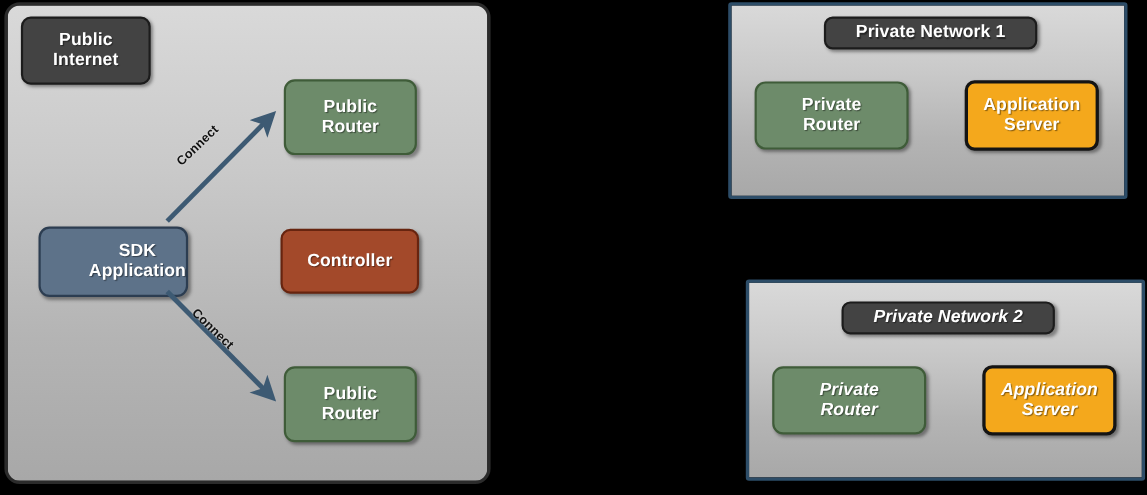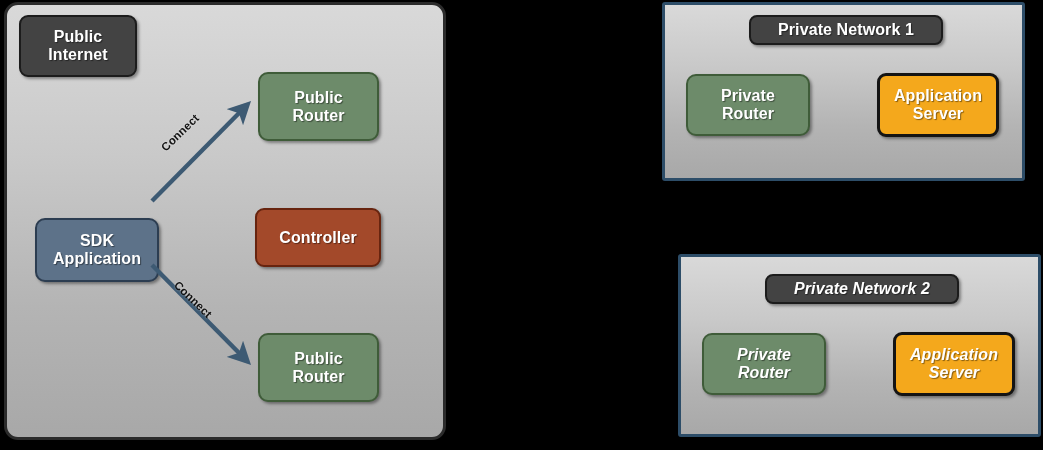--- a/index.html
+++ b/index.html
@@ -95,26 +95,26 @@
     background: #f4a81c;
     border: 3px solid #141414;
     border-radius: 9px;
     font-size: 16px;
   }
 
   
   #public-internet-label { left: 12px;  top: 10px;  width: 118px; height: 62px; }
   #public-router-top     { left: 251px; top: 67px;  width: 121px; height: 69px; }
   #controller-node       { left: 248px; top: 203px; width: 126px; height: 59px; }
-  #sdk-application       { left: 28px;  top: 213px; width: 124px; height: 64px; }
+  #sdk-application       { left: 28px;  top: 201px; width: 136px; height: 64px; justify-content: flex-end; }
   #public-router-bottom  { left: 251px; top: 328px; width: 121px; height: 69px; }
 
   
   .pn-title      { width: 194px; height: 30px; border-radius: 8px; font-size: 16px; }
-  .pn-router     { width: 124px; height: 62px; }
+  .pn-router     { width: 140px; height: 62px; }
   .pn-appserver  { width: 122px; height: 64px; }
 
   
   #arrow-layer {
     position: absolute;
     left: 0;
     top: 0;
     width: 1043px;
     height: 450px;
     pointer-events: none;

